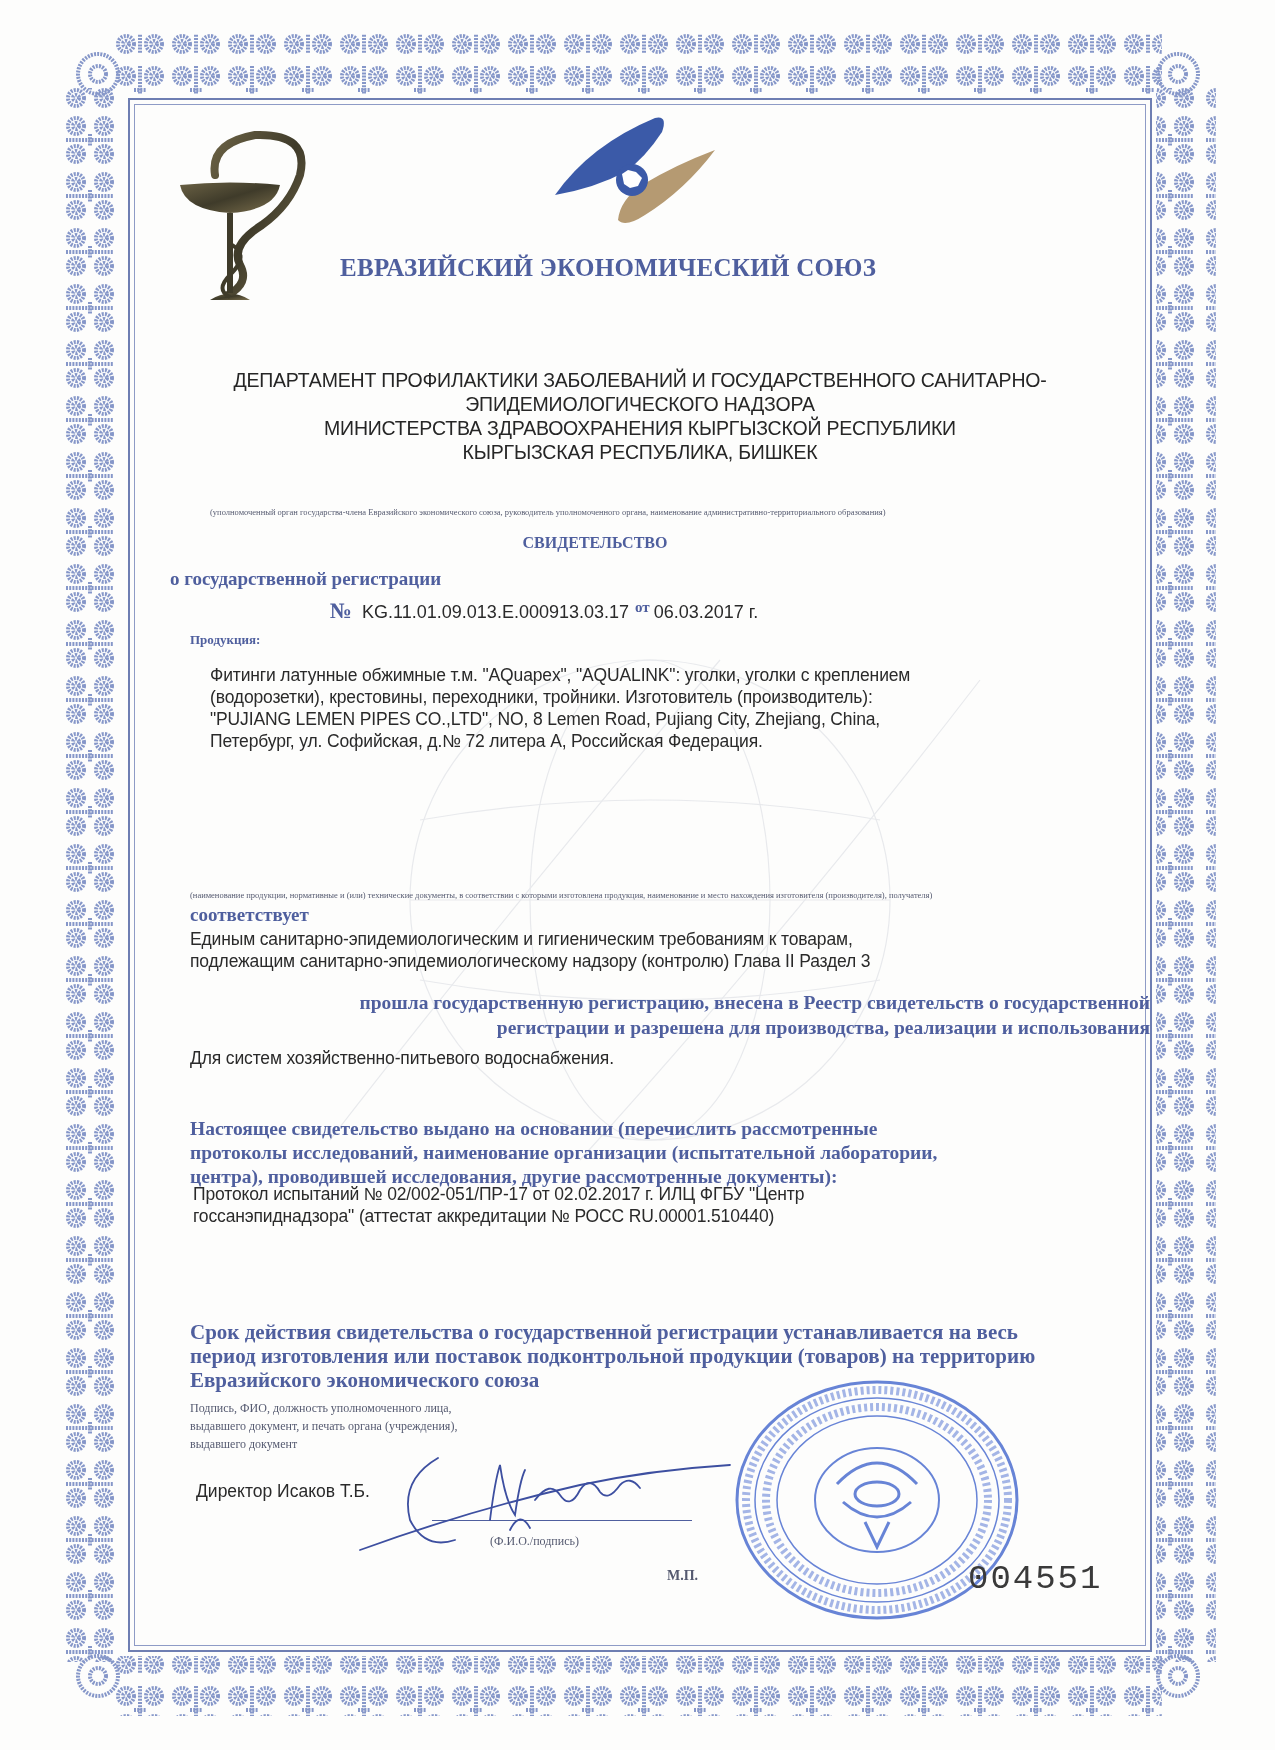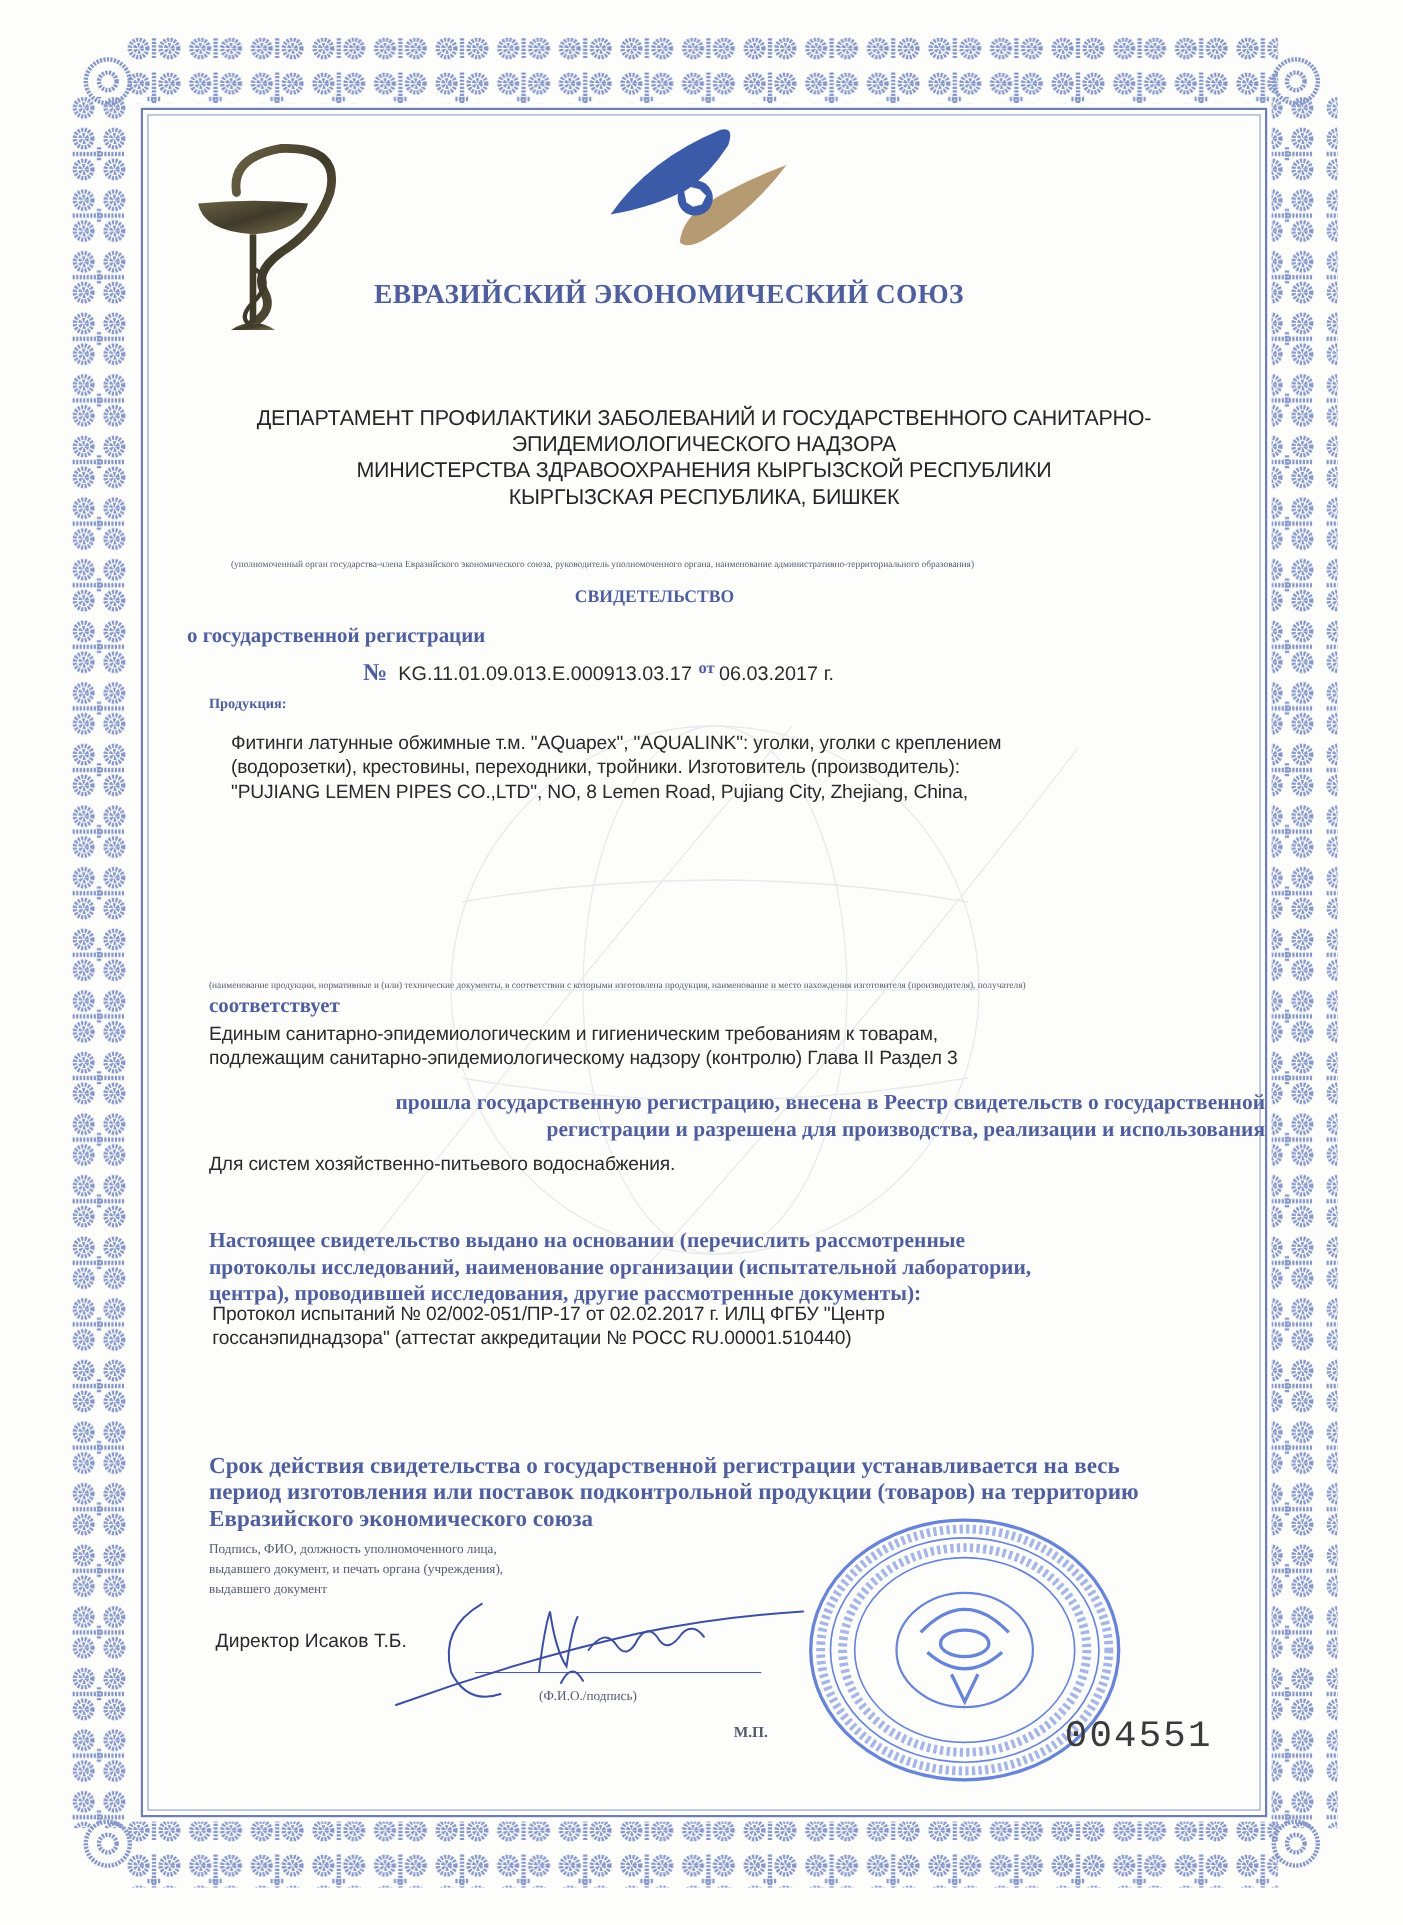--- a/index.html
+++ b/index.html
@@ -217,20 +217,21 @@
 <div class="cert-subtitle">о государственной регистрации</div>
 <div class="cert-number-row">
   <span class="no-sign">№</span><span>KG.11.01.09.013.E.000913.03.17</span><span class="ot-word">от</span><span>06.03.2017 г.</span>
 </div>
 
 <div class="label-blue product-label">Продукция:</div>
 <div class="body-text product-text">
   <div>Фитинги латунные обжимные т.м. "AQuapex", "AQUALINK": уголки, уголки с креплением</div>
   <div>(водорозетки), крестовины, переходники, тройники. Изготовитель (производитель):</div>
   <div>"PUJIANG LEMEN PIPES CO.,LTD", NO, 8 Lemen Road, Pujiang City, Zhejiang, China,</div>
+  <div>Петербург, ул. Софийская, д.№ 72 литера А, Российская Федерация.</div>
 </div>
 <div class="caption-small cap-product">(наименование продукции, нормативные и (или) технические документы, в соответствии с которыми изготовлена продукция, наименование и место нахождения изготовителя (производителя), получателя)</div>
 
 <div class="label-blue conforms-label">соответствует</div>
 <div class="body-text conforms-text">
   <div>Единым санитарно-эпидемиологическим и гигиеническим требованиям к товарам,</div>
   <div>подлежащим санитарно-эпидемиологическому надзору (контролю) Глава II Раздел 3</div>
 </div>
 
 <div class="label-blue registered-label">

